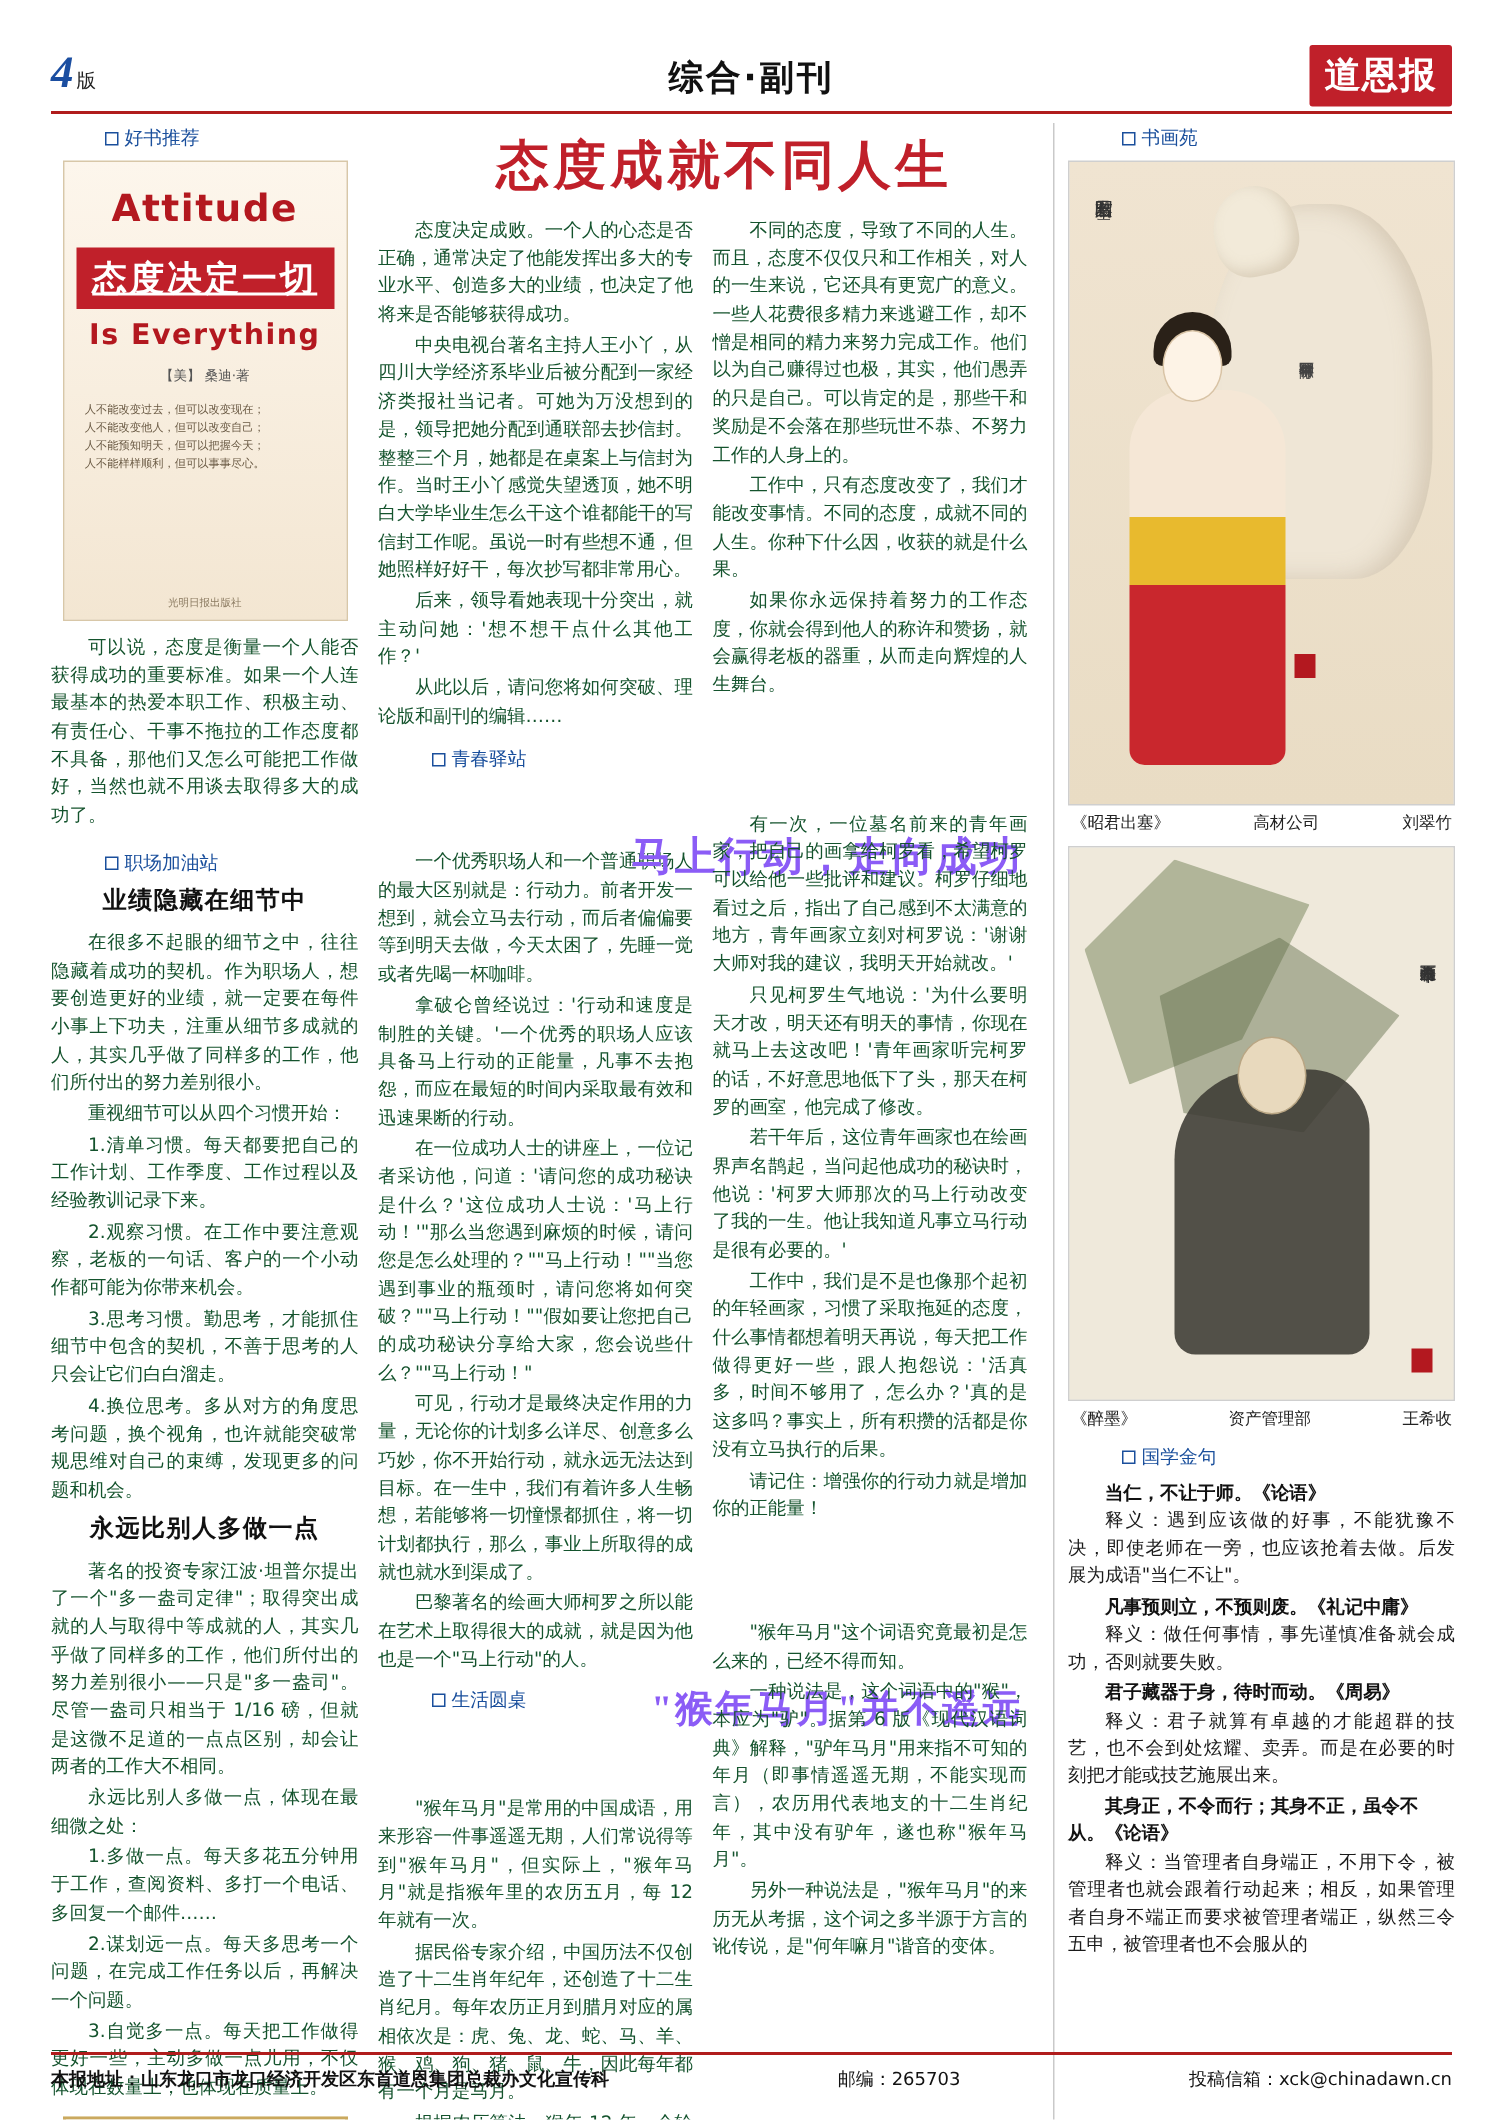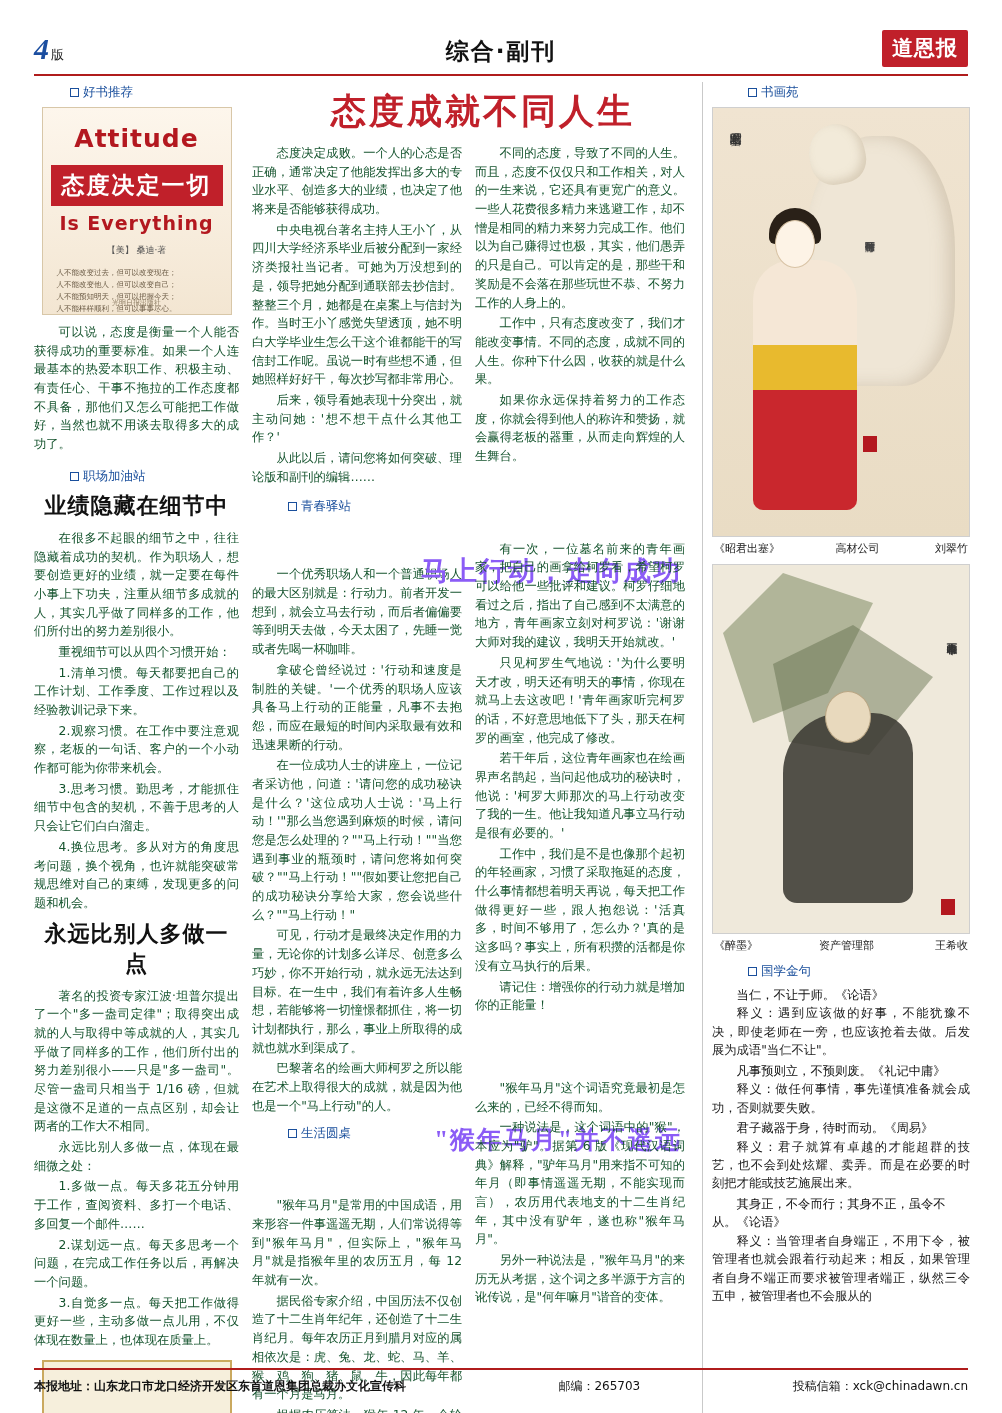--- a/index.html
+++ b/index.html
@@ -42,21 +42,21 @@
     font-size:23px;
     letter-spacing:2px;
     color:#111;
   }
   .masthead-logo {
     position:absolute; right:0; top:0;
     background:#c0202a;
     color:#fff;
     font-family:"DejaVu Sans", sans-serif;
     font-weight:bold;
-    font-size:21px;
+    font-size:24px;
     letter-spacing:1px;
     padding:4px 10px 5px 10px;
     border-radius:2px;
   }
   
   .content {
     display:grid;
     grid-template-columns: 205px 210px 210px 1px 258px;
     column-gap:13px;
     height:1230px;
@@ -102,35 +102,35 @@
   h3.sub-headline {
     font-family:"DejaVu Sans", sans-serif;
     font-size:19px;
     color:#111;
     text-align:center;
     font-weight:bold;
     letter-spacing:1px;
     margin:6px 0 8px 0;
   }
   h3.sub-headline.big {
-    font-size:22px;
+    font-size:16px;
   }
   
   p.body {
     font-size:12.3px;
     line-height:1.52;
     text-align:justify;
     margin:0 0 2px 0;
     text-indent:2em;
     font-family:"DejaVu Sans", sans-serif;
     color:#14532d;
   }
   
   .book-cover {
-    width:190px; height:208px;
+    width:190px; height:307px;
     margin:2px auto 8px auto;
     background:linear-gradient(#fdf6ec,#f3e6d2);
     border:1px solid #d8c7a8;
     position:relative;
     overflow:hidden;
   }
   .bc-title {
     text-align:center;
     font-family:"DejaVu Sans", sans-serif;
     font-weight:bold;
@@ -142,20 +142,21 @@
   .bc-band {
     background:#c0202a;
     color:#fff;
     font-family:"DejaVu Sans", sans-serif;
     font-weight:bold;
     font-size:23px;
     text-align:center;
     padding:5px 0;
     margin:12px 8px 6px 8px;
     letter-spacing:2px;
+    text-decoration:underline;
   }
   .bc-sub {
     text-align:center;
     color:#b3181f;
     font-family:"DejaVu Sans", sans-serif;
     font-weight:bold;
     font-size:19px;
     letter-spacing:1px;
   }
   .bc-author {
@@ -283,21 +284,21 @@
     position:absolute; right:14px; bottom:18px;
     width:14px; height:16px; background:#b3181f;
   }
   
   .quote-item { margin-bottom:2px; }
   .quote-line {
     font-family:"DejaVu Sans", sans-serif;
     font-size:12.3px;
     line-height:1.5;
     text-indent:2em;
-    font-weight:normal;
+    font-weight:bold;
     color:#111;
     margin:0;
   }
   .quote-exp {
     font-family:"DejaVu Sans", sans-serif;
     font-size:12.3px;
     line-height:1.5;
     text-indent:2em;
     text-align:justify;
     margin:0;

